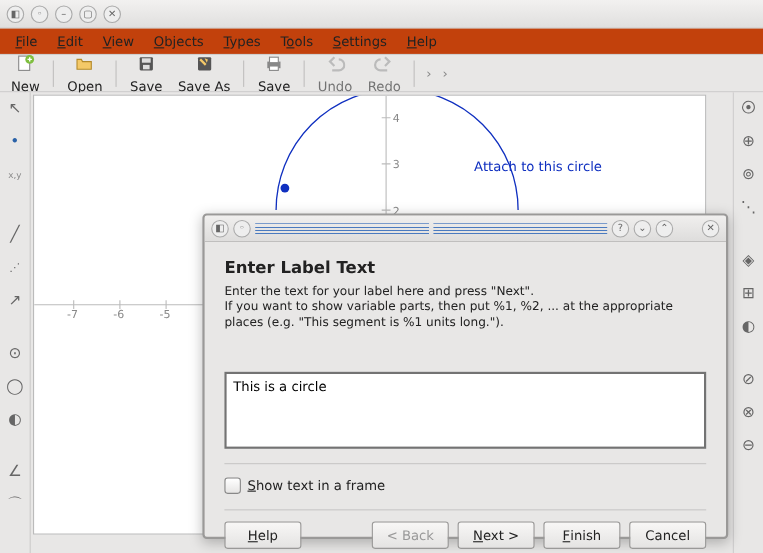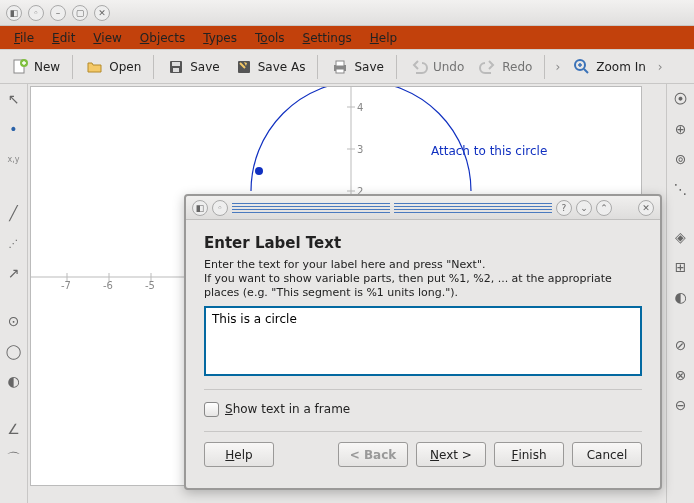--- a/index.html
+++ b/index.html
@@ -10,21 +10,21 @@
 .titlebar .title { font-weight: normal; color: #555; flex: 1; }
 .winbtn { width: 16px; height: 16px; border: 1px solid #aaa; border-radius: 8px; background: #eee; display: flex; align-items: center; justify-content: center; font-size: 9px; color: #666; }
 
 
 .menubar { height: 24px; display: flex; align-items: center; padding: 0 6px; gap: 2px; border-bottom: 1px solid #d0cfce; background: #c2410c; }
 .menuitem { padding: 3px 8px; cursor: default; }
 .menuitem u { text-decoration: underline; }
 
 
 .toolbar { height: 34px; display: flex; align-items: center; padding: 0 4px; gap: 2px; border-bottom: 1px solid #c8c7c6; background: #e8e7e6; }
-.tbtn { display: flex; align-items: center; gap: 4px; padding: 4px 6px; border-radius: 3px; cursor: default; }
+.tbtn { display: flex; align-items: center; gap: 4px; padding: 4px 6px; border-radius: 3px; cursor: default; flex-direction: column; }
 .tbtn .ico { width: 20px; height: 20px; display: flex; align-items: center; justify-content: center; }
 .sep { width: 1px; height: 24px; background: #c0bfbe; margin: 0 4px; }
 .disabled { color: #737373; }
 
 
 .main { display: flex; height: calc(503px - 26px - 24px - 34px); }
 .sidetools { width: 28px; background: #e8e7e6; border-right: 1px solid #c8c7c6; display: flex; flex-direction: column; align-items: center; padding-top: 4px; gap: 8px; }
 .sidetools.right { border-right: none; border-left: 1px solid #c8c7c6; }
 .stool { width: 22px; height: 22px; display: flex; align-items: center; justify-content: center; color: #666; font-size: 14px; }
 
@@ -32,27 +32,27 @@
 .canvas { background: #fff; border: 1px solid #bbb; width: 612px; height: 400px; position: relative; overflow: hidden; }
 
 
 .dialog { position: absolute; left: 184px; top: 194px; width: 478px; height: 296px; background: #e8e7e6; border: 2px solid #9a9998; border-radius: 4px; box-shadow: 0 3px 12px rgba(0,0,0,0.25); }
 .dlg-titlebar { height: 24px; display: flex; align-items: center; padding: 0 6px; gap: 4px; background: linear-gradient(#f0efee,#dedddc); border-bottom: 1px solid #c0bfbe; border-radius: 3px 3px 0 0; }
 .dlg-title { font-weight: bold; color: #444; padding: 0 4px; white-space: nowrap; }
 .dlg-stripes { flex: 1; height: 10px; background: repeating-linear-gradient(0deg,#4a7abf 0,#4a7abf 1px,transparent 1px,transparent 3px); }
 .dlg-body { padding: 14px 18px 10px; }
 .dlg-heading { font-size: 15px; font-weight: bold; margin-bottom: 6px; }
 .dlg-desc { font-size: 11px; line-height: 14px; color: #222; margin-bottom: 6px; }
-.dlg-textarea { width: 100%; height: 70px; border: 2px solid #0369a1; background: #fff; padding: 4px 6px; font-size: 12px; resize: none; outline: none; }
+.dlg-textarea { width: 100%; height: 70px; border: 2px solid #737373; background: #fff; padding: 4px 6px; font-size: 12px; resize: none; outline: none; margin-top: 32px; }
 .dlg-sep { height: 1px; background: #c8c7c6; margin: 10px 0; }
 .dlg-checkrow { display: flex; align-items: flex-start; gap: 6px; font-size: 12px; padding: 2px 0 4px; }
 .chk { width: 15px; height: 15px; border: 1px solid #888; border-radius: 3px; background: linear-gradient(#fff,#e6e5e4); }
 .dlg-buttons { display: flex; align-items: center; gap: 8px; padding: 0 0 4px; }
 .btn { min-width: 70px; height: 25px; border: 1px solid #9a9998; border-radius: 3px; background: linear-gradient(#f8f7f6,#e4e3e2); display: flex; align-items: center; justify-content: center; font-size: 12px; padding: 0 10px; }
-.btn.disabled { color: #999; font-weight: bold; }
+.btn.disabled { color: #999; }
 .spacer { flex: 1; }
 
 
 .ico svg { width: 18px; height: 18px; }
 </style>
 </head>
 <body>
 
 <div class="titlebar">
   <div class="winbtn">◧</div>
@@ -139,30 +139,20 @@
       <span class="ico">
         <svg viewBox="0 0 18 18">
           <path d="M6 5a5 5 0 0 0 0 10h6" fill="none" stroke="#bbb" stroke-width="2"></path>
           <path d="M10 3l4 4-4 4" fill="none" stroke="#bbb" stroke-width="2"></path>
         </svg>
       </span>
       <span>Redo</span>
     </div>
   <div class="sep"></div>
   <span style="color:#888;padding:0 4px">›</span>
-  <div class="tbtn">
-      <span class="ico">
-        <svg viewBox="0 0 18 18">
-          <circle cx="7" cy="7" r="5" fill="none" stroke="#3a72b8" stroke-width="2"></circle>
-          <path d="M11 11l4 4" stroke="#3a72b8" stroke-width="2"></path>
-          <path d="M7 5v4M5 7h4" stroke="#3a72b8" stroke-width="1.5"></path>
-        </svg>
-      </span>
-      <span>Zoom In</span>
-    </div>
   <span style="color:#888;padding:0 4px">›</span>
 </div>
 
 <div class="main">
   <div class="sidetools">
     <div class="stool">↖</div>
     <div class="stool" style="color:#2a62a8">•</div>
     <div class="stool" style="font-size:8px;color:#888">x,y</div>
     <div style="height:16px"></div>
     <div class="stool">╱</div>

